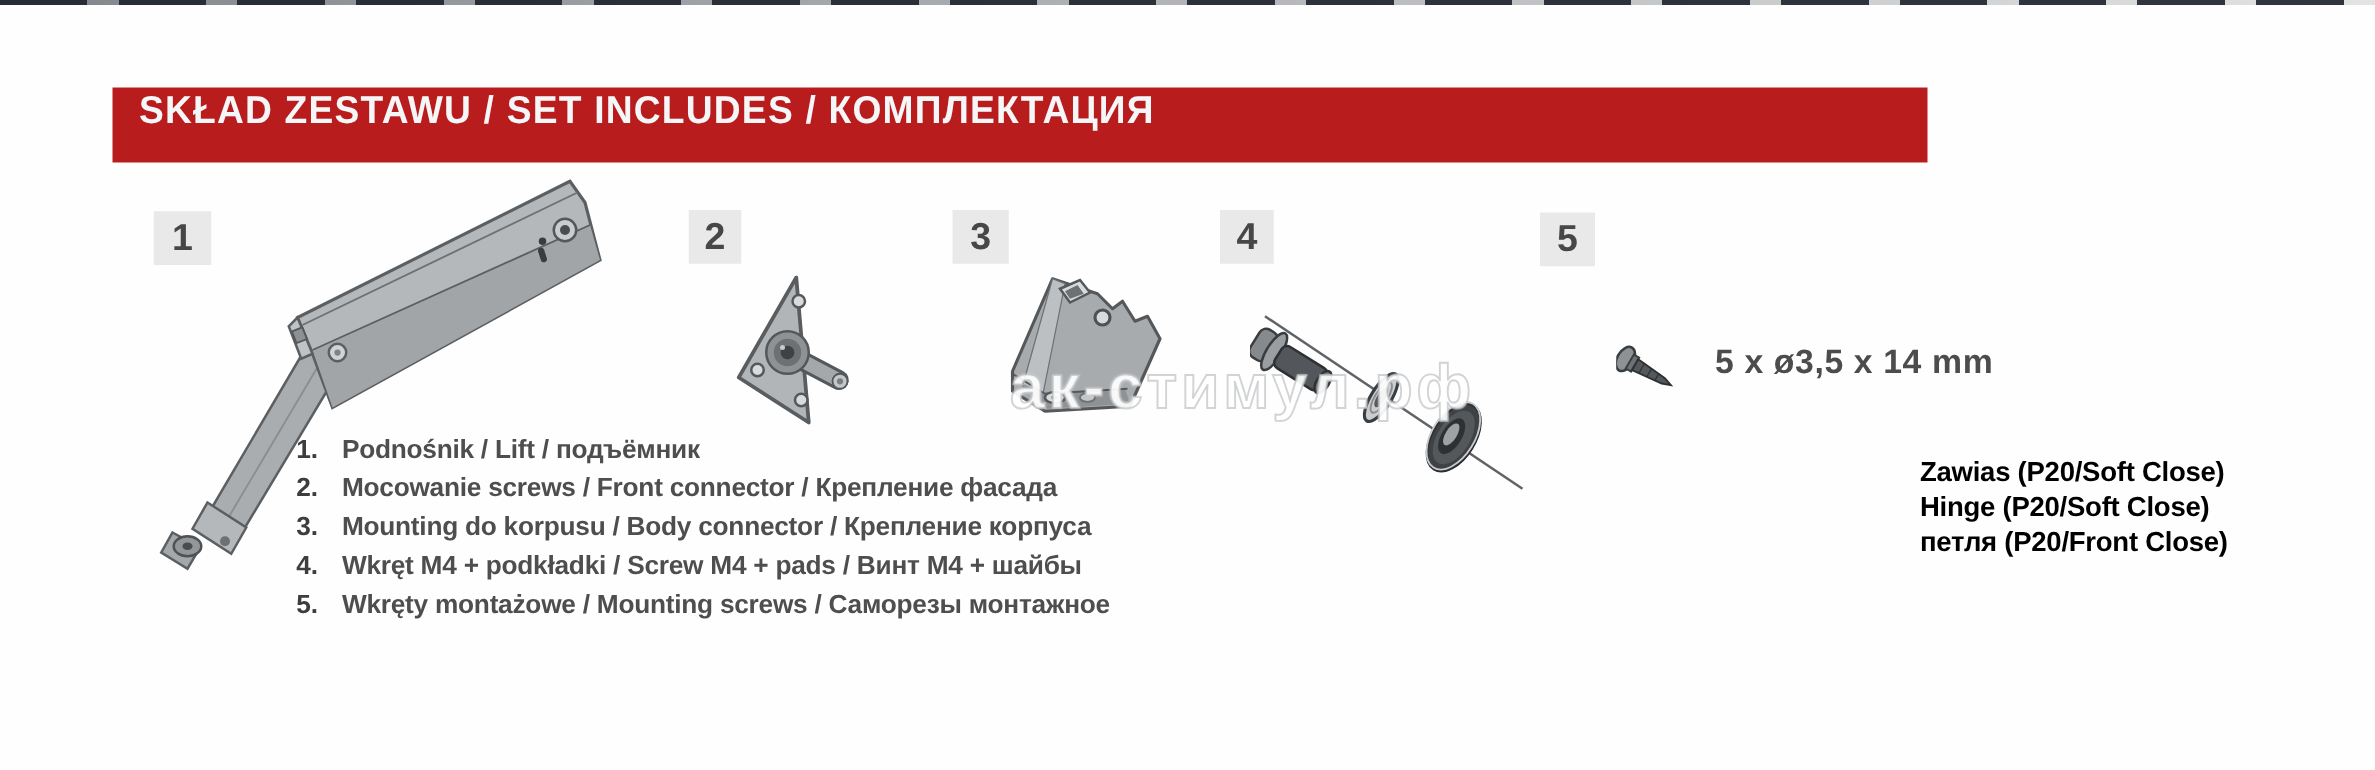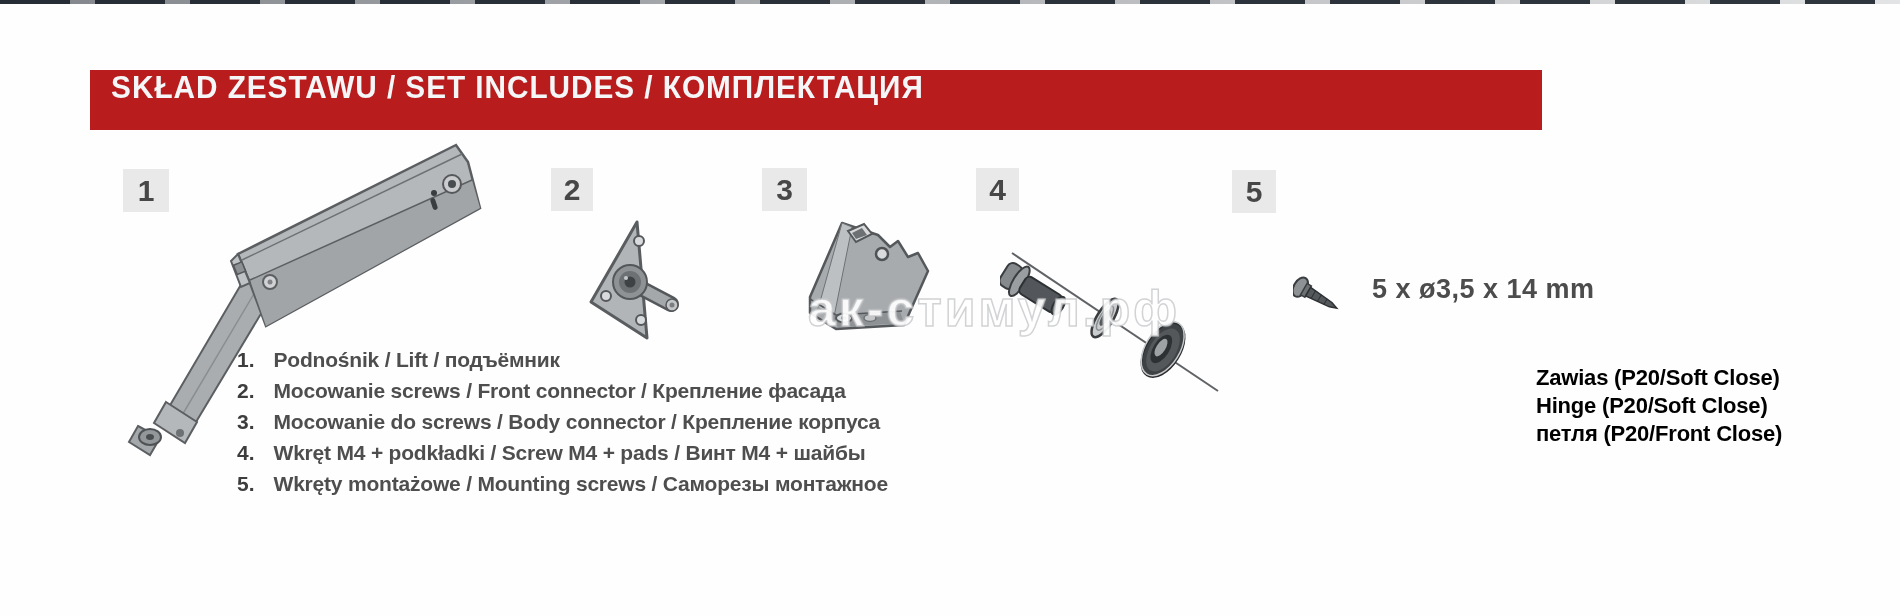--- a/index.html
+++ b/index.html
@@ -188,21 +188,21 @@
     <div class="row">
       <span class="n">1.</span>
       <span class="t">Podnośnik / Lift / подъёмник</span>
     </div>
     <div class="row">
       <span class="n">2.</span>
       <span class="t">Mocowanie screws / Front connector / Крепление фасада</span>
     </div>
     <div class="row">
       <span class="n">3.</span>
-      <span class="t">Mocowanie do screws / Body connector / Крепление корпуса</span>
+      <span class="t">Mounting do korpusu / Body connector / Крепление корпуса</span>
     </div>
     <div class="row">
       <span class="n">4.</span>
       <span class="t">Wkręt M4 + podkładki / Screw M4 + pads / Винт M4 + шайбы</span>
     </div>
     <div class="row">
       <span class="n">5.</span>
       <span class="t">Wkręty montażowe / Mounting screws / Саморезы монтажное</span>
     </div>
   </div>

